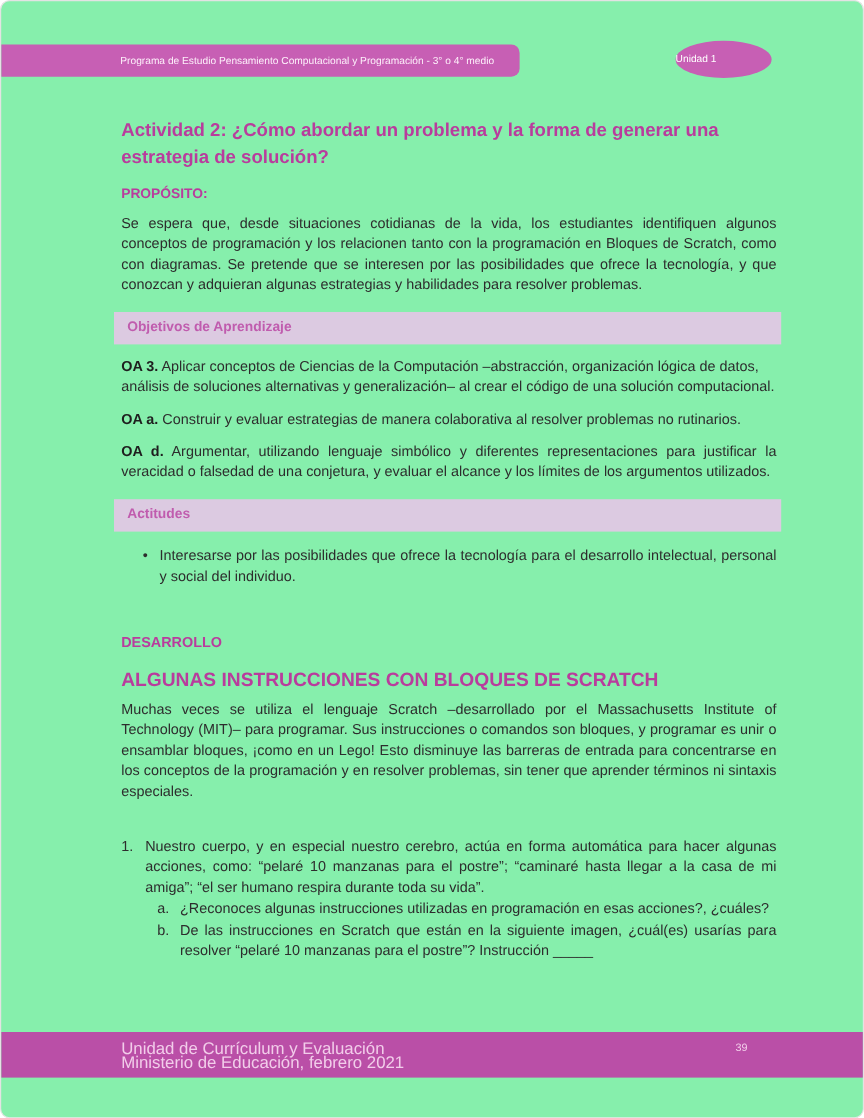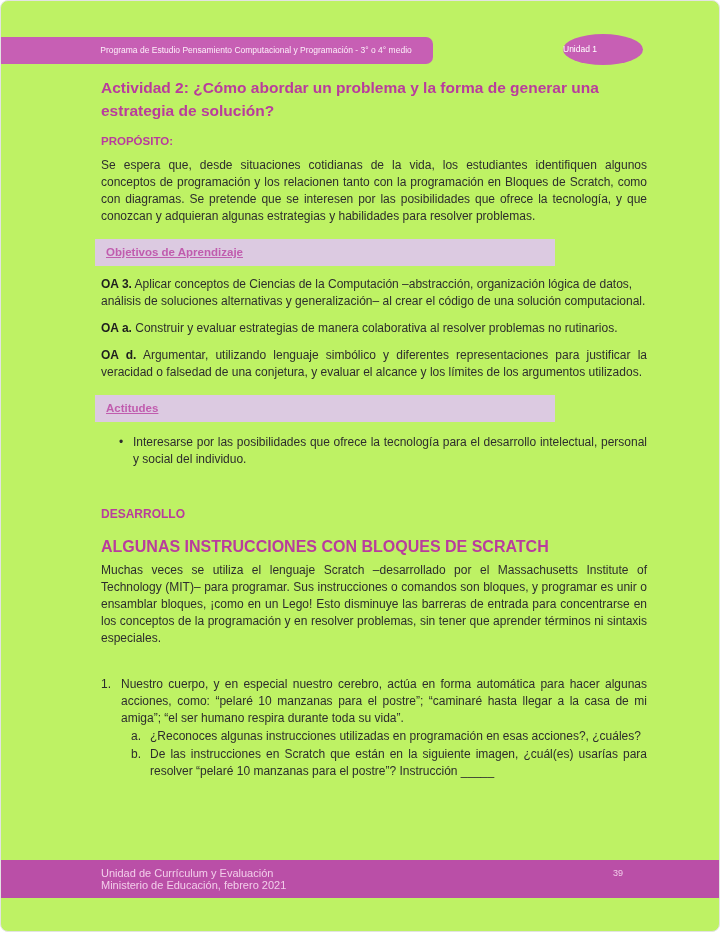--- a/index.html
+++ b/index.html
@@ -5,21 +5,21 @@
   * { margin: 0; padding: 0; box-sizing: border-box; }
   html, body { background: #ffffff; }
   body {
     width: 720px; height: 932px;
     font-family: "Liberation Sans", sans-serif;
     position: relative;
   }
   .page {
     position: absolute; inset: 0;
     width: 720px; height: 932px;
-    background: #bef264;
+    background: #86efac;
     border: 1px solid #e3e3e3;
     border-radius: 8px;
     overflow: hidden;
   }
 
   
   .header-bar {
     position: absolute; left: 0; top: 36px;
     width: 432px; height: 27px;
     background: #c75fb4;
@@ -38,50 +38,48 @@
     color: #ffffff;
     font-size: 8.5px;
     line-height: 31px;
     text-align: left;
   }
 
   
   .content {
     position: absolute; left: 100px; top: 0;
     width: 546px;
-    padding-top: 35px;
+    padding-top: 96px;
     font-size: 12px;
     color: #2d2d2d;
     line-height: 17px;
-    margin-top: 40px;
   }
   .activity-title {
     color: #b93c9d;
     font-size: 15.5px;
     font-weight: bold;
     line-height: 23px;
   }
   .h-small {
     color: #b93c9d;
     font-size: 11.5px;
     font-weight: bold;
     margin-top: 11px;
   }
   .para { margin-top: 7px; }
   .just { text-align: justify; }
 
   .section-bar {
     margin: 14px 0 0 -6px;
-    width: 460px;
+    width: 556px;
     background: #dccae1;
     color: #c05cae;
     font-weight: bold;
     font-size: 11.5px;
     padding: 5px 0 5px 11px;
-    text-decoration: underline;
   }
   .oa { margin-top: 10px; }
   .oa b { color: #1e1e1e; }
 
   .bullet-row { display: flex; margin-top: 12px; padding-left: 18px; }
   .bullet-dot { width: 14px; flex: none; }
   .bullet-text { flex: 1; text-align: justify; }
 
   .duracion { margin-top: 21px; }
 
@@ -98,21 +96,21 @@
 
   
   .footer-bar {
     position: absolute; left: 0; top: 859px;
     width: 720px; height: 38px;
     background: #ba4fa7;
   }
   .footer-lines {
     position: absolute; left: 100px; top: 7px;
     color: #f2cdea;
-    font-size: 11px;
+    font-size: 14px;
     line-height: 12px;
   }
   .footer-page {
     position: absolute; right: 98px; top: 8px;
     color: #f2cdea;
     font-size: 9px;
     margin-left: 44px;
   }
 </style>
 </head>

